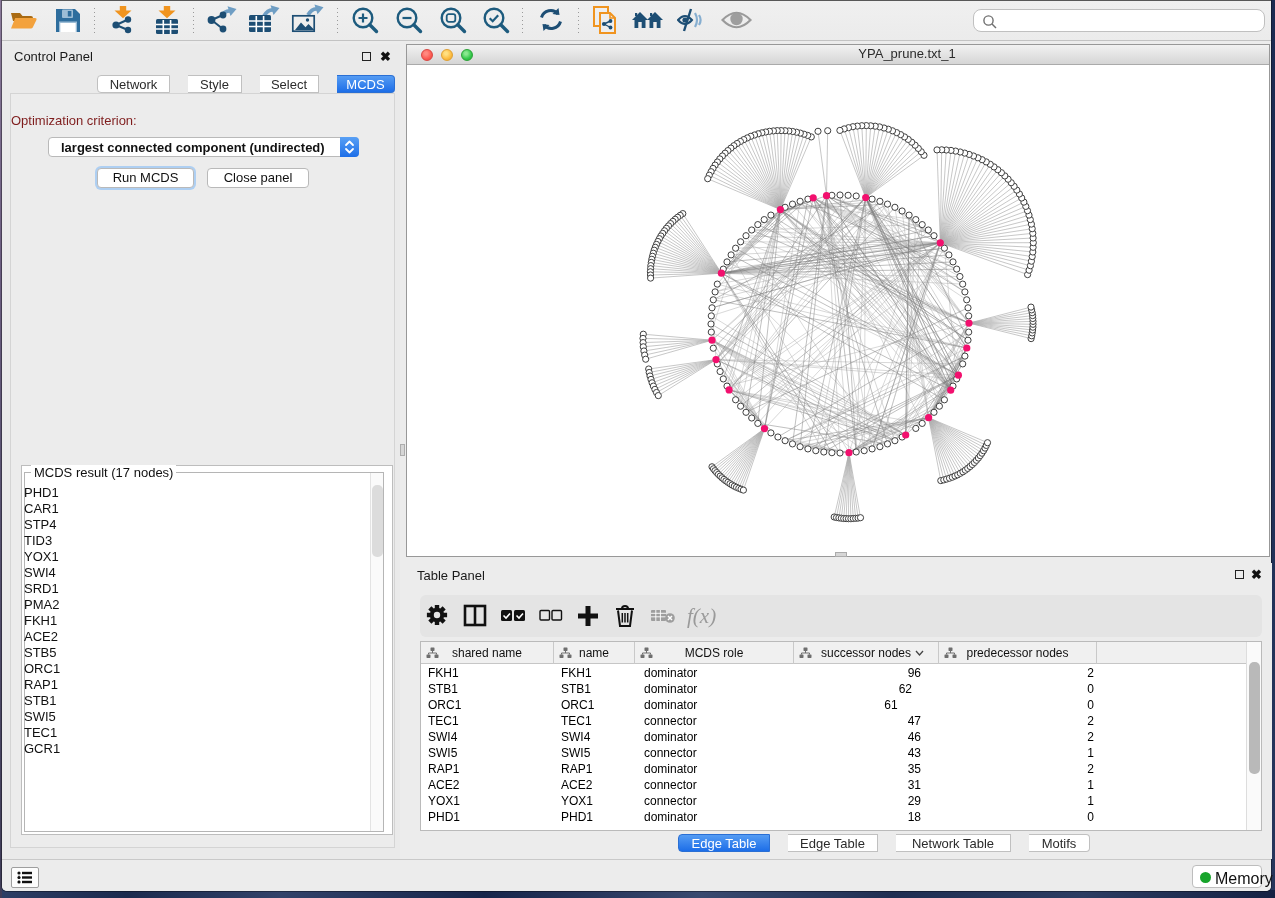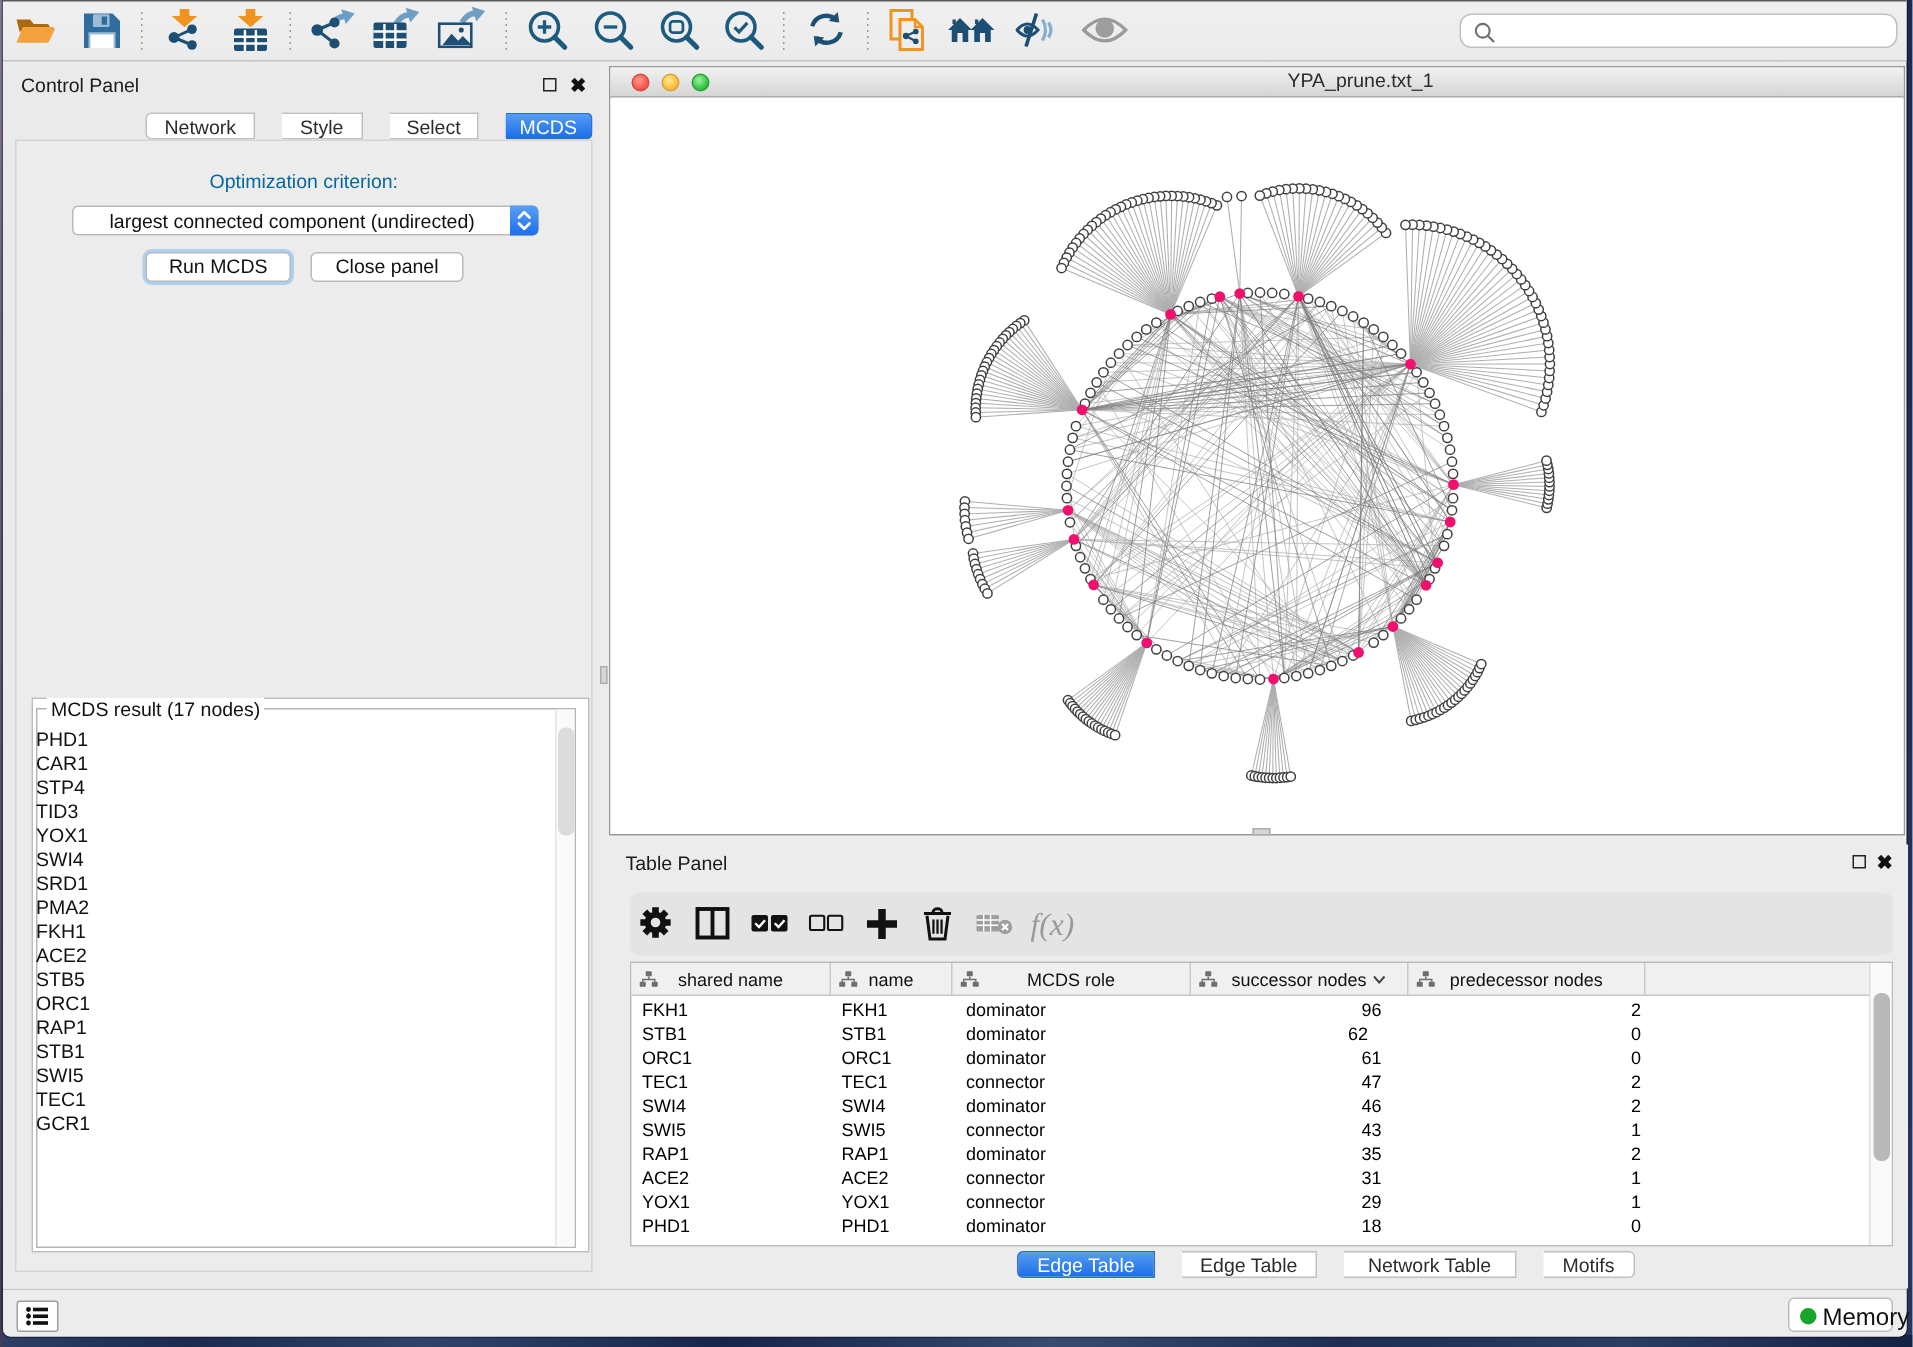--- a/index.html
+++ b/index.html
@@ -30,24 +30,24 @@
 
 .seg { position:absolute; display:flex; font-size:13px; color:#2b2b2b; }
 .seg > div { background:#fff; border:1px solid #c0c0c0; border-left:none; height:18px;
   display:flex; align-items:center; justify-content:center;margin-left:18px; }
 .seg > div:first-child { border-left:1px solid #c0c0c0; border-radius:4px 0 0 4px; }
 .seg > div:last-child { border-radius:0 4px 4px 0; }
 .seg > div.sel { background:linear-gradient(#559cf3,#1d6ee8); color:#fff; border-color:#2a6fd4; }
 #cp-tabs { left:77px; top:31px; }
 #cp-inner { position:absolute; left:8px; top:49px; width:385px; height:755px;
   background:#ececec; border:1px solid #d4d4d4; }
-#opt-label { position:absolute; left:0; top:19px; width:100%; text-align:center; font-size:13px; color:#0369a1; }
+#opt-label { position:absolute; left:0; top:19px; width:100%; font-size:13px; color:#7f1d1d; }
 #dropdown { position:absolute; left:37px; top:43px; width:311px; height:20px; background:#fff;
   border:1px solid #b9b9b9; border-radius:4px; font-size:13px; color:#111; }
-#dropdown .txt { position:absolute; left:24px; top:2px; }
+#dropdown .txt { position:absolute; left:12px; top:2px;font-weight:bold; }
 #dropdown .step { position:absolute; right:-1px; top:-1px; width:19px; height:20px;
   background:linear-gradient(#59a0f5,#1d6ee8); border-radius:0 4px 4px 0; }
 .btn { position:absolute; height:20px; background:#fff; border:1px solid #b9b9b9; border-radius:4px;
   font-size:13px; color:#111; text-align:center; line-height:18px; }
 #btn-run { left:86px; top:74px; width:97px; box-shadow:0 0 0 2px #aecff2; }
 #btn-close { left:196px; top:74px; width:102px; }
 
 #mcds-box { position:absolute; left:10px; top:371px; width:372px; height:370px; background:#fff;
   border:1px solid #bdbdbd; }
 #mcds-grp { position:absolute; left:2px; top:6px; right:8px; bottom:2px;
@@ -1185,21 +1185,21 @@
 <span style="left:7px">STB1</span>
         <span style="left:140px">STB1</span>
         <span style="left:223px">dominator</span>
 <span style="left:431px; width:60px; text-align:right">62</span>
         <span style="left:613px; width:60px; text-align:right">0</span>
 </div>
 <div class="row" style="top:55px">
 <span style="left:7px">ORC1</span>
         <span style="left:140px">ORC1</span>
         <span style="left:223px">dominator</span>
-<span style="left:440px; width:60px; text-align:right">61</span>
+<span style="left:440px; width:60px; text-align:center">61</span>
         <span style="left:613px; width:60px; text-align:right">0</span>
 </div>
 <div class="row" style="top:71px">
 <span style="left:7px">TEC1</span>
         <span style="left:140px">TEC1</span>
         <span style="left:223px">connector</span>
 <span style="left:440px; width:60px; text-align:right">47</span>
         <span style="left:613px; width:60px; text-align:right">2</span>
 </div>
 <div class="row" style="top:87px">

